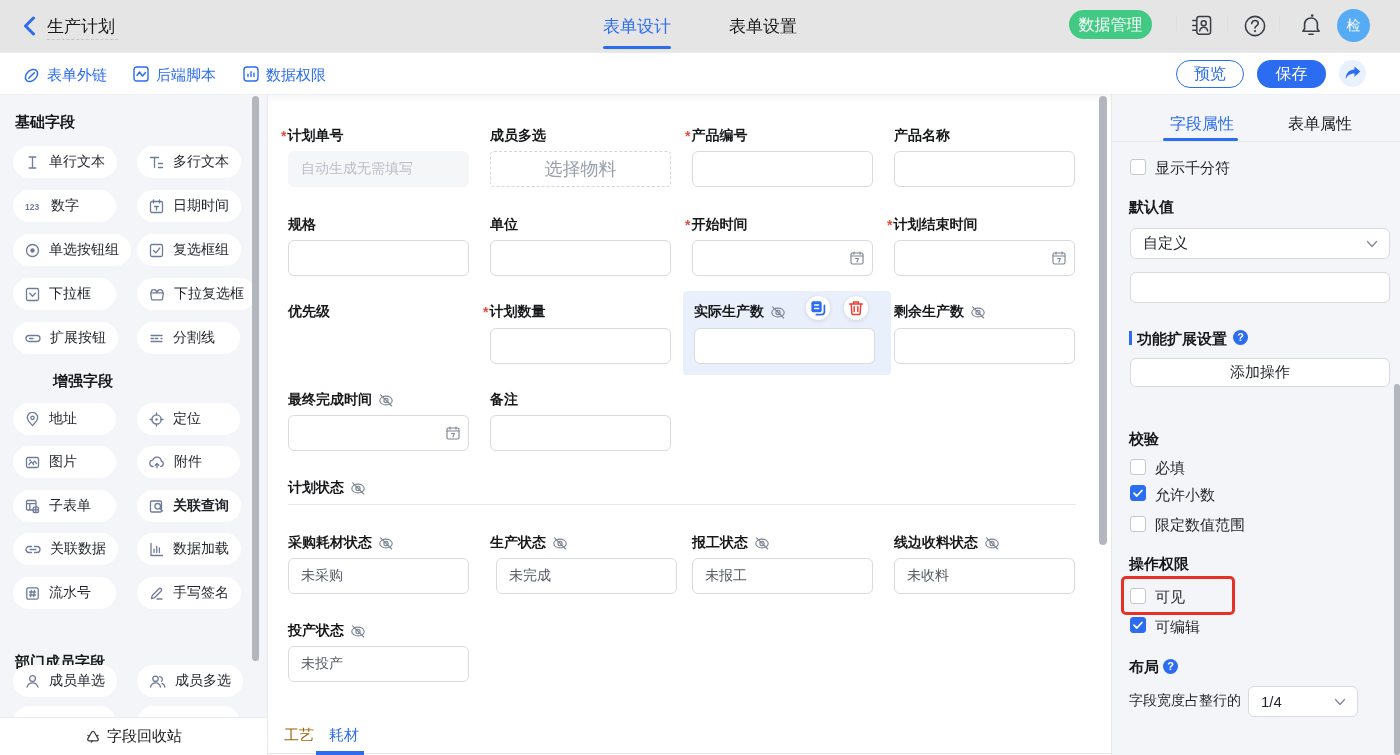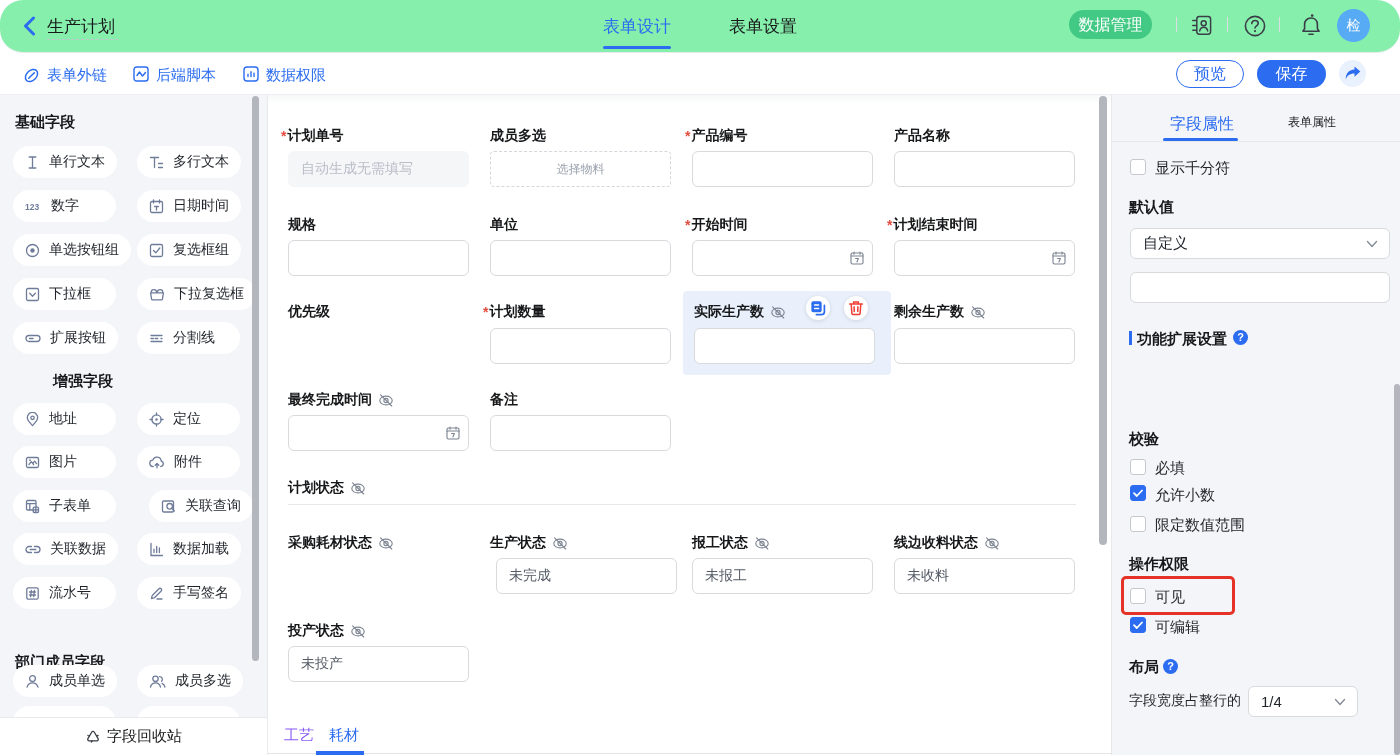--- a/index.html
+++ b/index.html
@@ -1,19 +1,19 @@
 <!DOCTYPE html>
 <html lang="zh"><head>
 <meta charset="utf-8">
 <style>
   * { margin:0; padding:0; box-sizing:border-box; }
   html,body { width:1400px; height:755px; overflow:hidden; font-family:"Liberation Sans",sans-serif; color:#1f2329; background:#fff; }
   .abs { position:absolute; }
   
-  #topbar { position:absolute; left:0; top:0; width:1400px; height:53px; background:#86efac; border-bottom:1px solid #e9eaee; z-index:5;border-radius:23px; }
+  #topbar { position:absolute; left:0; top:0; width:1400px; height:53px; background:#e5e5e5; border-bottom:1px solid #e9eaee; z-index:5; }
   #toolbar { position:absolute; left:0; top:53px; width:1400px; height:42px; background:#fff; border-bottom:1px solid #eceef1; z-index:5; }
   .bluetext { color:#2b6cf0; }
   
   #sidebar { position:absolute; left:0; top:95px; width:268px; height:660px; background:#f4f5f8; border-right:1px solid #e9eaee; }
   #canvas { position:absolute; left:268px; top:95px; width:843px; height:660px; background:#fff; }
   #rightpanel { position:absolute; left:1111px; top:95px; width:289px; height:660px; background:#f4f5f8; border-left:1px solid #e7e8ec; }
   
   .sechead { position:absolute; left:15px; font-size:15px; font-weight:bold; color:#17181a; }
   .pill { position:absolute; height:32px; min-width:103px; background:#fff; border-radius:16px; display:flex; align-items:center; padding:0 12px; font-size:14px; color:#1f2329; white-space:nowrap; }
   .pill svg { margin-right:9px; flex:none; }
@@ -145,21 +145,21 @@
   <div class="pill" style="left:137px;top:351px;"><svg class="picon" width="16" height="15" viewBox="0 0 16 15" fill="none" stroke="currentColor" stroke-width="1.3" stroke-linecap="round" stroke-linejoin="round">
         <path d="M4.2 11.5a3.2 3.2 0 0 1-.4-6.4 4.3 4.3 0 0 1 8.4.9 2.8 2.8 0 0 1-.4 5.5"></path>
         <path d="M8 12.8V8.6M6.2 10.2 8 8.4l1.8 1.8"></path>
       </svg>附件</div>
   <div class="pill" style="left:13px;top:395px;"><svg class="picon" width="15" height="15" viewBox="0 0 15 15" fill="none" stroke="currentColor" stroke-width="1.3">
         <rect x="1.5" y="1.5" width="9.5" height="9.5" rx="1.2"></rect>
         <path d="M1.5 4.7h9.5M4.8 4.7v6.3"></path>
         <rect x="8.2" y="8.2" width="5.3" height="5.3" rx="1" fill="#f4f5f8"></rect>
         <path d="M8.2 10.8h5.3M10.8 8.2v5.3"></path>
       </svg>子表单</div>
-  <div class="pill" style="left:149px;top:395px;"><svg class="picon" width="15" height="15" viewBox="0 0 15 15" fill="none" stroke="currentColor" stroke-width="1.3">
+  <div class="pill" style="left:137px;top:395px;font-weight:bold;"><svg class="picon" width="15" height="15" viewBox="0 0 15 15" fill="none" stroke="currentColor" stroke-width="1.3">
         <rect x="1.5" y="2" width="11" height="11" rx="1.2"></rect>
         <circle cx="8.7" cy="7.3" r="2.8"></circle>
         <path d="M10.8 9.4 13.3 12" stroke-linecap="round"></path>
       </svg>关联查询</div>
   <div class="pill" style="left:13px;top:438px;"><svg class="picon" width="16" height="15" viewBox="0 0 16 15" fill="none" stroke="currentColor" stroke-width="1.3" stroke-linecap="round">
         <path d="M6.5 4.5H4a3 3 0 0 0 0 6h2.5M9.5 4.5H12a3 3 0 0 1 0 6H9.5M5.2 7.5h5.6"></path>
       </svg>关联数据</div>
   <div class="pill" style="left:137px;top:438px;"><svg class="picon" width="15" height="15" viewBox="0 0 15 15" fill="none" stroke="currentColor" stroke-width="1.3" stroke-linecap="round">
         <path d="M2 1.5v12h11.5"></path>
         <path d="M5 10.5V7.2M7.7 10.5V4.5M10.4 10.5V6"></path>
@@ -193,21 +193,21 @@
       </svg>
     字段回收站
   </div>
 </div>
 <div id="canvas">
   <div class="abs" style="left:0;top:0;width:843px;height:9px;background:linear-gradient(#f7f8f9,#fff);"></div>
 
   <div class="flabel" style="left:13px;top:32px;"><span class="star">*</span>计划单号</div>
   <div class="finput" style="left:20px;top:56px;background:#f5f6f8;border-color:#f5f6f8;color:#b9bec8;">自动生成无需填写</div>
   <div class="flabel" style="left:222px;top:32px;">成员多选</div>
-  <div class="abs" style="left:222px;top:56px;width:181px;height:36px;border:1px dashed #d4d7dc;border-radius:4px;color:#9aa1ad;font-size:12px;display:flex;align-items:center;justify-content:center;">选择物料</div>
+  <div class="abs" style="left:222px;top:56px;width:181px;height:36px;border:1px dashed #d4d7dc;border-radius:4px;color:#9aa1ad;font-size:18px;display:flex;align-items:center;justify-content:center;">选择物料</div>
   <div class="flabel" style="left:417px;top:32px;"><span class="star">*</span>产品编号</div>
   <div class="finput" style="left:424px;top:56px;"></div>
   <div class="flabel" style="left:626px;top:32px;">产品名称</div>
   <div class="finput" style="left:626px;top:56px;"></div>
 
   <div class="flabel" style="left:20px;top:121px;">规格</div>
   <div class="finput" style="left:20px;top:145px;"></div>
   <div class="flabel" style="left:222px;top:121px;">单位</div>
   <div class="finput" style="left:222px;top:145px;"></div>
   <div class="flabel" style="left:417px;top:121px;"><span class="star">*</span>开始时间</div>
@@ -283,20 +283,21 @@
       </span></div>
   <div class="abs" style="left:20px;top:409px;width:788px;height:1px;background:#e7e8ec;"></div>
 
   <div class="flabel" style="left:20px;top:439px;">采购耗材状态<span class="eyeoff">
         <svg width="16" height="15" viewBox="0 0 16 15" fill="none" stroke="#7e8592" stroke-width="1.15">
           <ellipse cx="8" cy="7.5" rx="6.2" ry="4.4"></ellipse>
           <circle cx="8" cy="7.5" r="2.1"></circle>
           <path d="M2.6 1.9 13.7 13" stroke-linecap="round"></path>
         </svg>
       </span></div>
+  <div class="finput" style="left:20px;top:463px;">未采购</div>
   <div class="flabel" style="left:222px;top:439px;">生产状态<span class="eyeoff">
         <svg width="16" height="15" viewBox="0 0 16 15" fill="none" stroke="#7e8592" stroke-width="1.15">
           <ellipse cx="8" cy="7.5" rx="6.2" ry="4.4"></ellipse>
           <circle cx="8" cy="7.5" r="2.1"></circle>
           <path d="M2.6 1.9 13.7 13" stroke-linecap="round"></path>
         </svg>
       </span></div>
   <div class="finput" style="left:228px;top:463px;">未完成</div>
   <div class="flabel" style="left:424px;top:439px;">报工状态<span class="eyeoff">
         <svg width="16" height="15" viewBox="0 0 16 15" fill="none" stroke="#7e8592" stroke-width="1.15">
@@ -317,47 +318,48 @@
 
   <div class="flabel" style="left:20px;top:527px;">投产状态<span class="eyeoff">
         <svg width="16" height="15" viewBox="0 0 16 15" fill="none" stroke="#7e8592" stroke-width="1.15">
           <ellipse cx="8" cy="7.5" rx="6.2" ry="4.4"></ellipse>
           <circle cx="8" cy="7.5" r="2.1"></circle>
           <path d="M2.6 1.9 13.7 13" stroke-linecap="round"></path>
         </svg>
       </span></div>
   <div class="finput" style="left:20px;top:551px;">未投产</div>
 
-  <div class="abs" style="left:16px;top:631px;font-size:15px;color:#8b5cf6;">工艺</div>
+  <div class="abs" style="left:16px;top:631px;font-size:15px;color:#a16207;">工艺</div>
   <div class="abs" style="left:61px;top:631px;font-size:15px;color:#2b6cf0;">耗材</div>
   <div class="abs" style="left:0;top:658px;width:843px;height:1px;background:#e4e5e8;"></div>
   <div class="abs" style="left:48px;top:656px;width:48px;height:4px;background:#2b6cf0;"></div>
 
   <div class="sbar" style="left:831px;top:1px;width:8px;height:449px;"></div>
 </div>
 <div id="rightpanel">
   <div class="abs" style="left:0;top:46px;width:289px;height:1px;background:#e7e8ec;"></div>
   <div class="abs" style="left:58px;top:19px;font-size:16px;color:#2b6cf0;">字段属性</div>
   <div class="abs" style="left:51px;top:43px;width:75px;height:3px;background:#2b6cf0;border-radius:2px;"></div>
-  <div class="abs" style="left:176px;top:19px;font-size:12px;color:#17181a;">表单属性</div>
+  <div class="abs" style="left:176px;top:19px;font-size:16px;color:#17181a;">表单属性</div>
 
   <div class="cbox" style="left:18px;top:64px;"></div>
   <div class="cbl" style="left:43px;top:64px;">显示千分符</div>
 
   <div class="rp-bold" style="left:17px;top:103px;">默认值</div>
   <div class="rp-select" style="left:18px;top:133px;width:260px;height:31px;">自定义
     <svg class="abs" style="right:11px;top:11px;" width="12" height="9" viewBox="0 0 12 9" fill="none" stroke="#868d99" stroke-width="1.4" stroke-linecap="round" stroke-linejoin="round">
         <path d="M1.5 1.5 6 6.5 10.5 1.5"></path>
       </svg>
   </div>
   <div class="rp-select" style="left:18px;top:177px;width:260px;height:31px;"></div>
 
   <div class="abs" style="left:17px;top:236px;width:3px;height:14px;background:#2b6cf0;"></div>
   <div class="rp-bold" style="left:25px;top:235px;">功能扩展设置</div>
   <div class="abs" style="left:121px;top:235px;width:15px;height:15px;background:#2b6cf0;border-radius:50%;color:#fff;font-size:11px;font-weight:bold;text-align:center;line-height:15px;">?</div>
+  <div class="rp-select" style="left:18px;top:263px;width:260px;height:29px;justify-content:center;">添加操作</div>
 
   <div class="rp-bold" style="left:17px;top:335px;">校验</div>
   <div class="cbox" style="left:18px;top:364px;"></div>
   <div class="cbl" style="left:43px;top:364px;">必填</div>
   <div class="cbox checked" style="left:18px;top:390px;"><svg width="14" height="14" viewBox="0 0 14 14" fill="none" stroke="#fff" stroke-width="1.8" stroke-linecap="round" stroke-linejoin="round">
         <path d="M3 7.2 5.8 10 11 4.5"></path>
       </svg></div>
   <div class="cbl" style="left:43px;top:391px;">允许小数</div>
   <div class="cbox" style="left:18px;top:421px;"></div>
   <div class="cbl" style="left:43px;top:421px;">限定数值范围</div>

